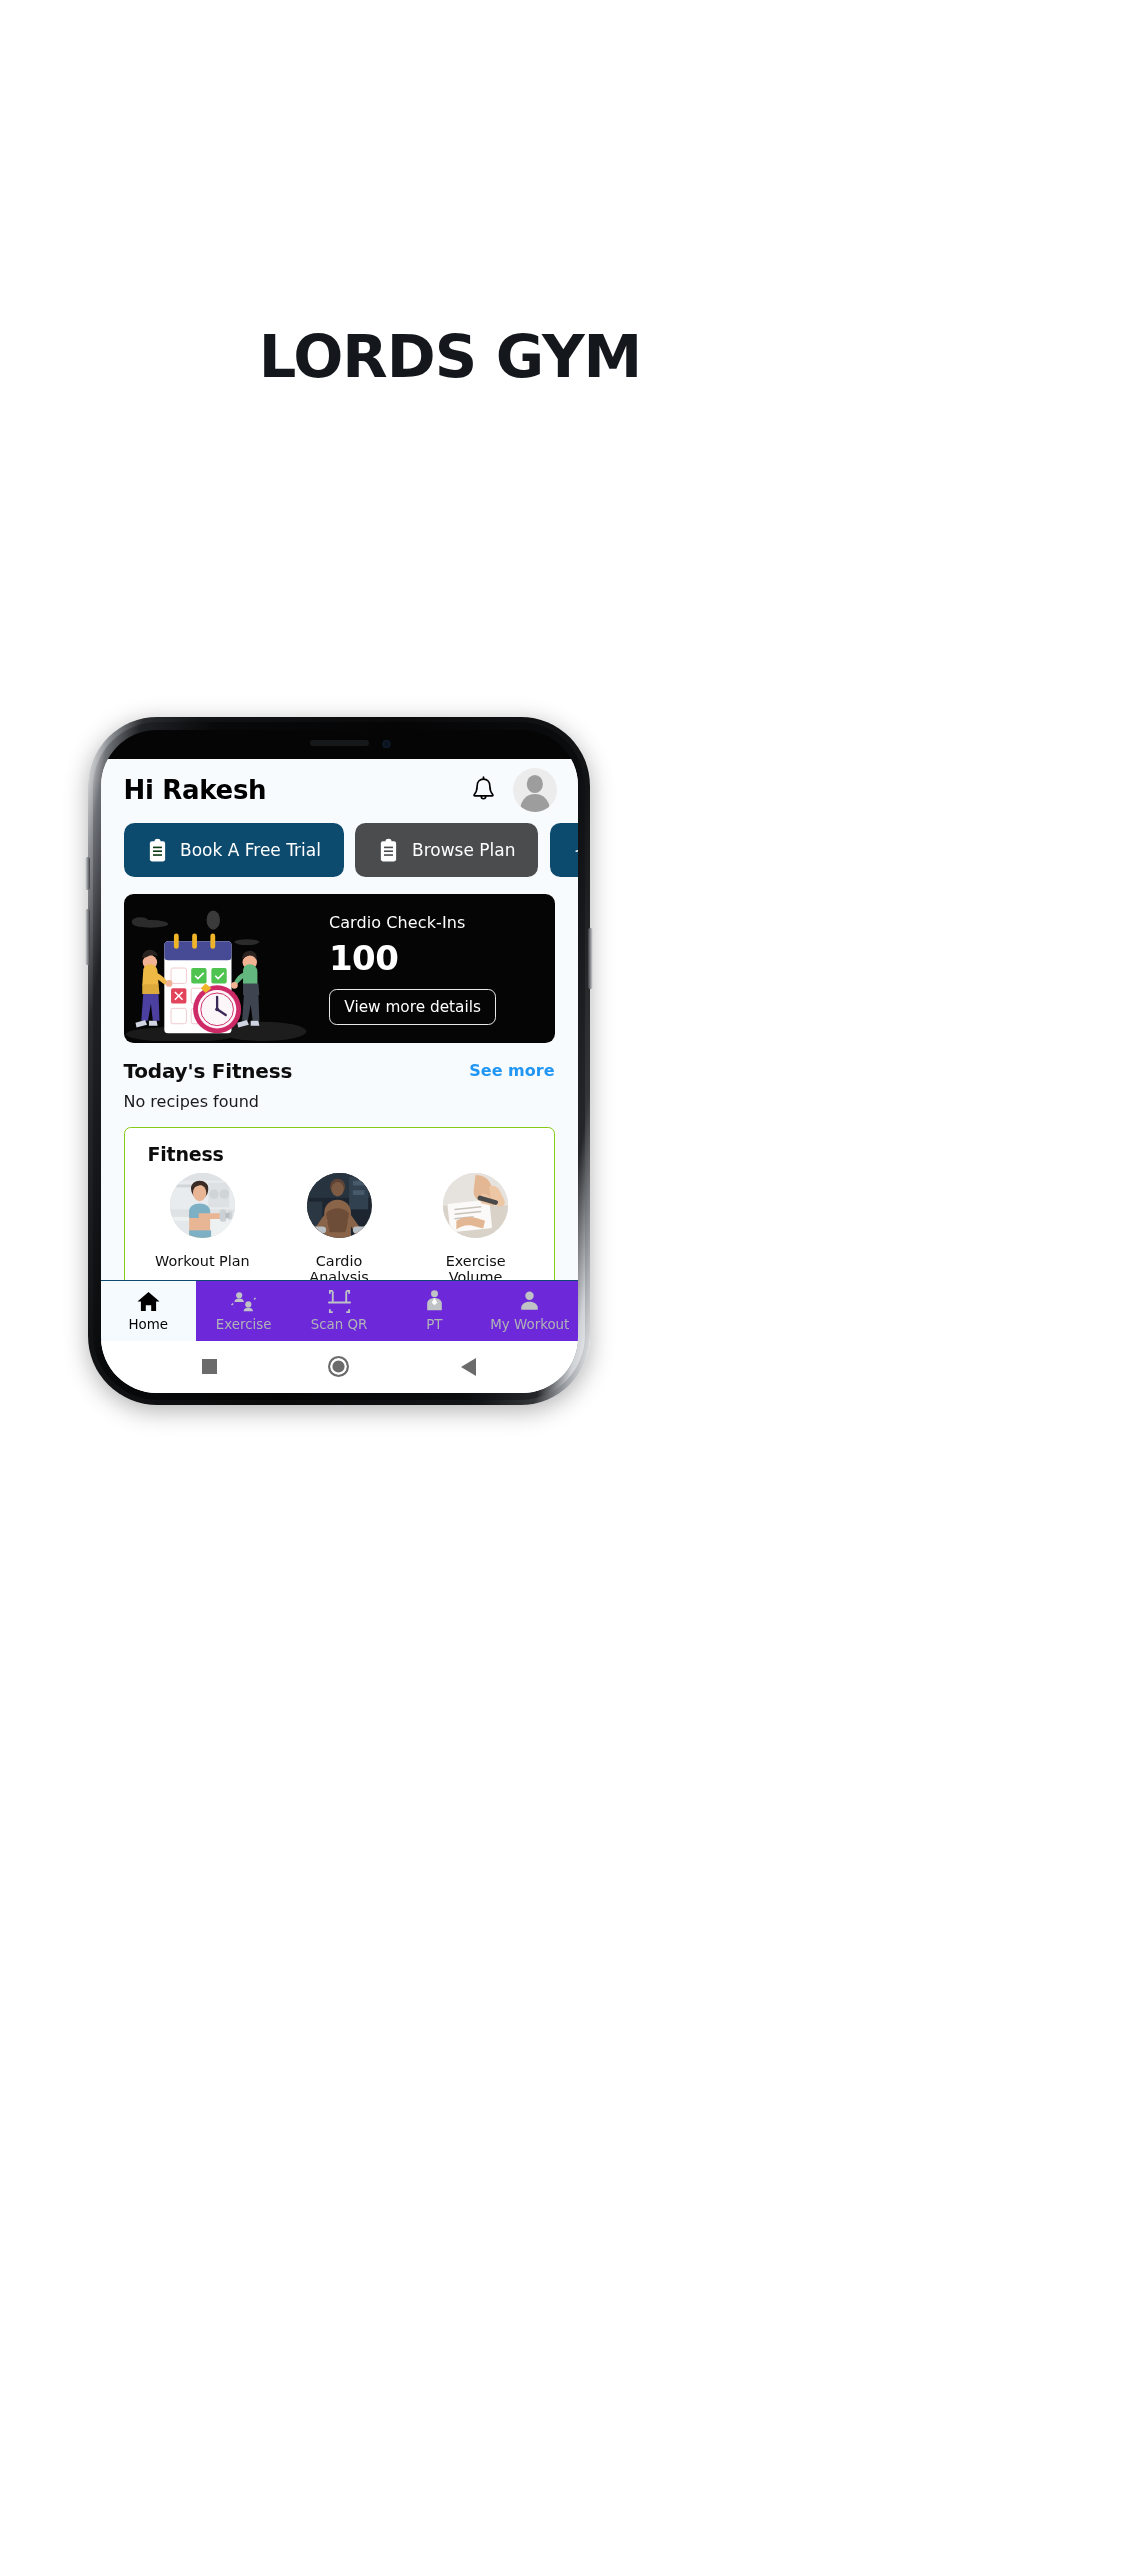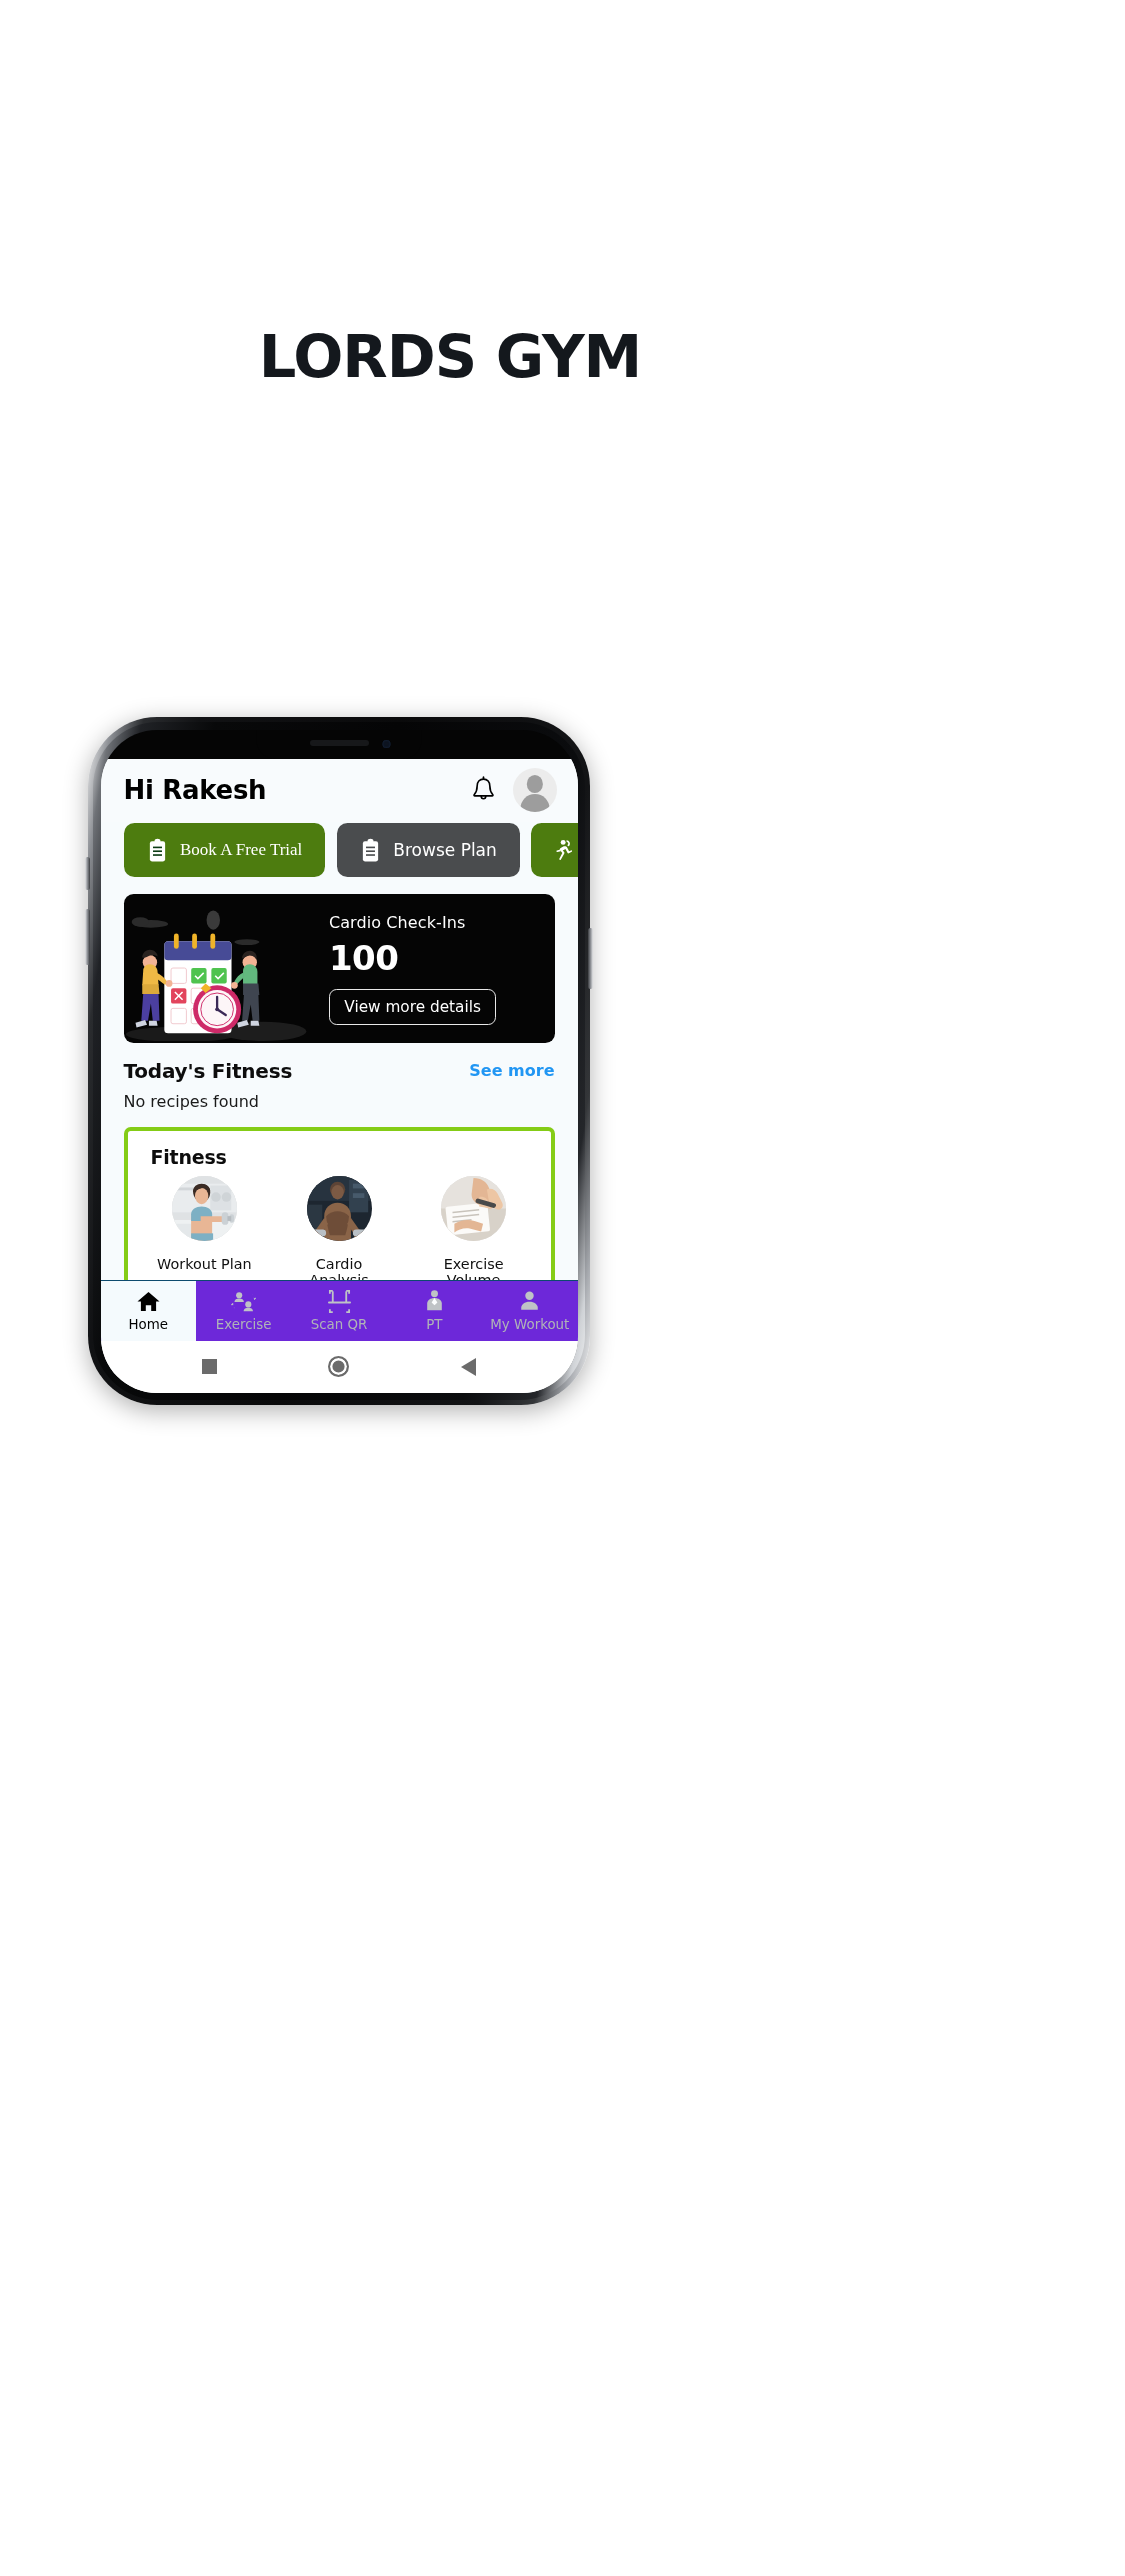--- a/index.html
+++ b/index.html
@@ -136,21 +136,21 @@
     flex: none; margin-top: 1.9px;
   }
   .chip {
     display: flex; align-items: center; gap: 12.5px;
     height: 54px; border-radius: 10.5px;
     padding: 0 23px;
     color: #fff; font-size: 17px;
     font-family: "DejaVu Sans", sans-serif;
     white-space: nowrap; flex: none;
   }
-  .chip-dark { background: #4d7c0f; font-family: Liberation Serif, serif; }
+  .chip-dark { background: #0c4a6e; }
   .chip-grey { background: #4a4c4e; }
   .chip-icon { width: 21px; height: 25px; flex: none; }
 
   
   .app-body { flex: 1 1 auto; overflow: hidden; padding-bottom: 1.9px; }
 
   
   .checkin-card {
     margin: 17px 23px 0 23px;
     height: 149px; border-radius: 9.6px;
@@ -195,21 +195,21 @@
   .recipe-more {
     margin-left: auto; color: #2196f3; font-size: 16px;
     font-weight: 600; padding-top: 1.9px;
     font-family: "DejaVu Sans", sans-serif;
   }
 
   
   .section-card {
     margin: 15.3px 23px 0 23px;
     background: #ffffff;
-    border: 4px solid #84cc16;
+    border: 1px solid #84cc16;
     border-radius: 6.7px;
     padding: 15.3px 9.6px 15.3px 9.6px;
   }
   .section-title {
     font-size: 19px; font-weight: 700; color: #0d0d0d;
     margin: 0 0 7.7px 13.4px; letter-spacing: -0.2px;
     font-family: "DejaVu Sans", sans-serif;
   }
   .tiles { display: flex; }
   .tile {

